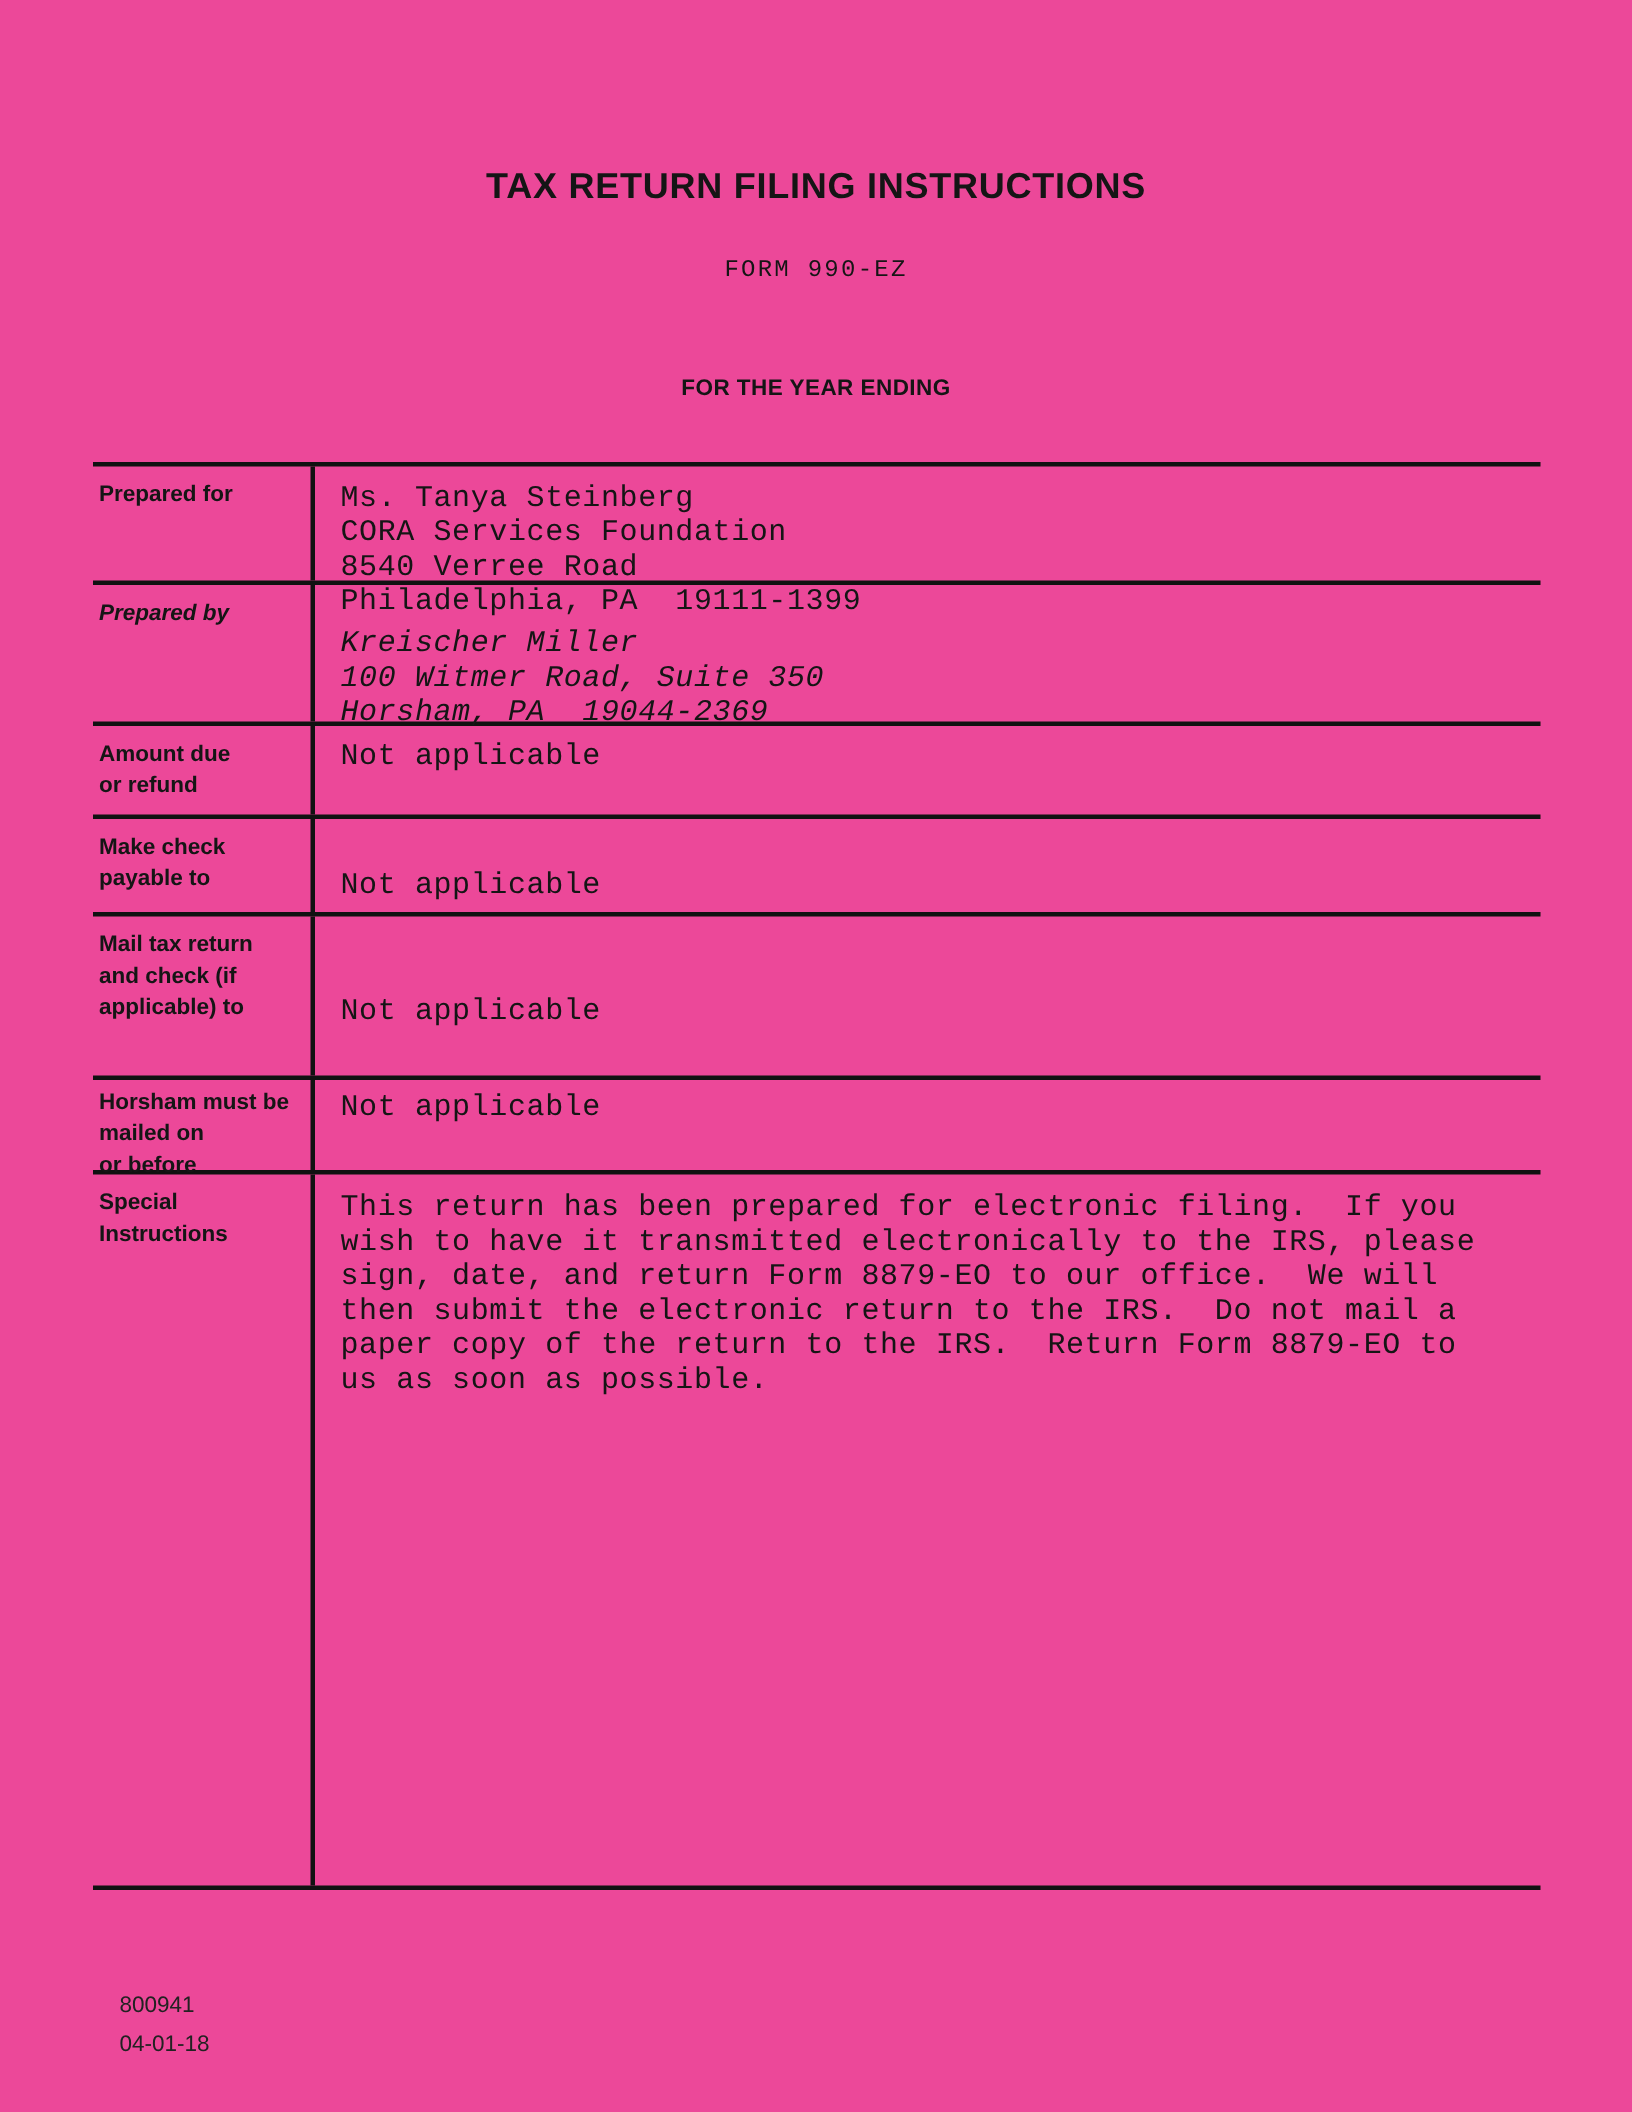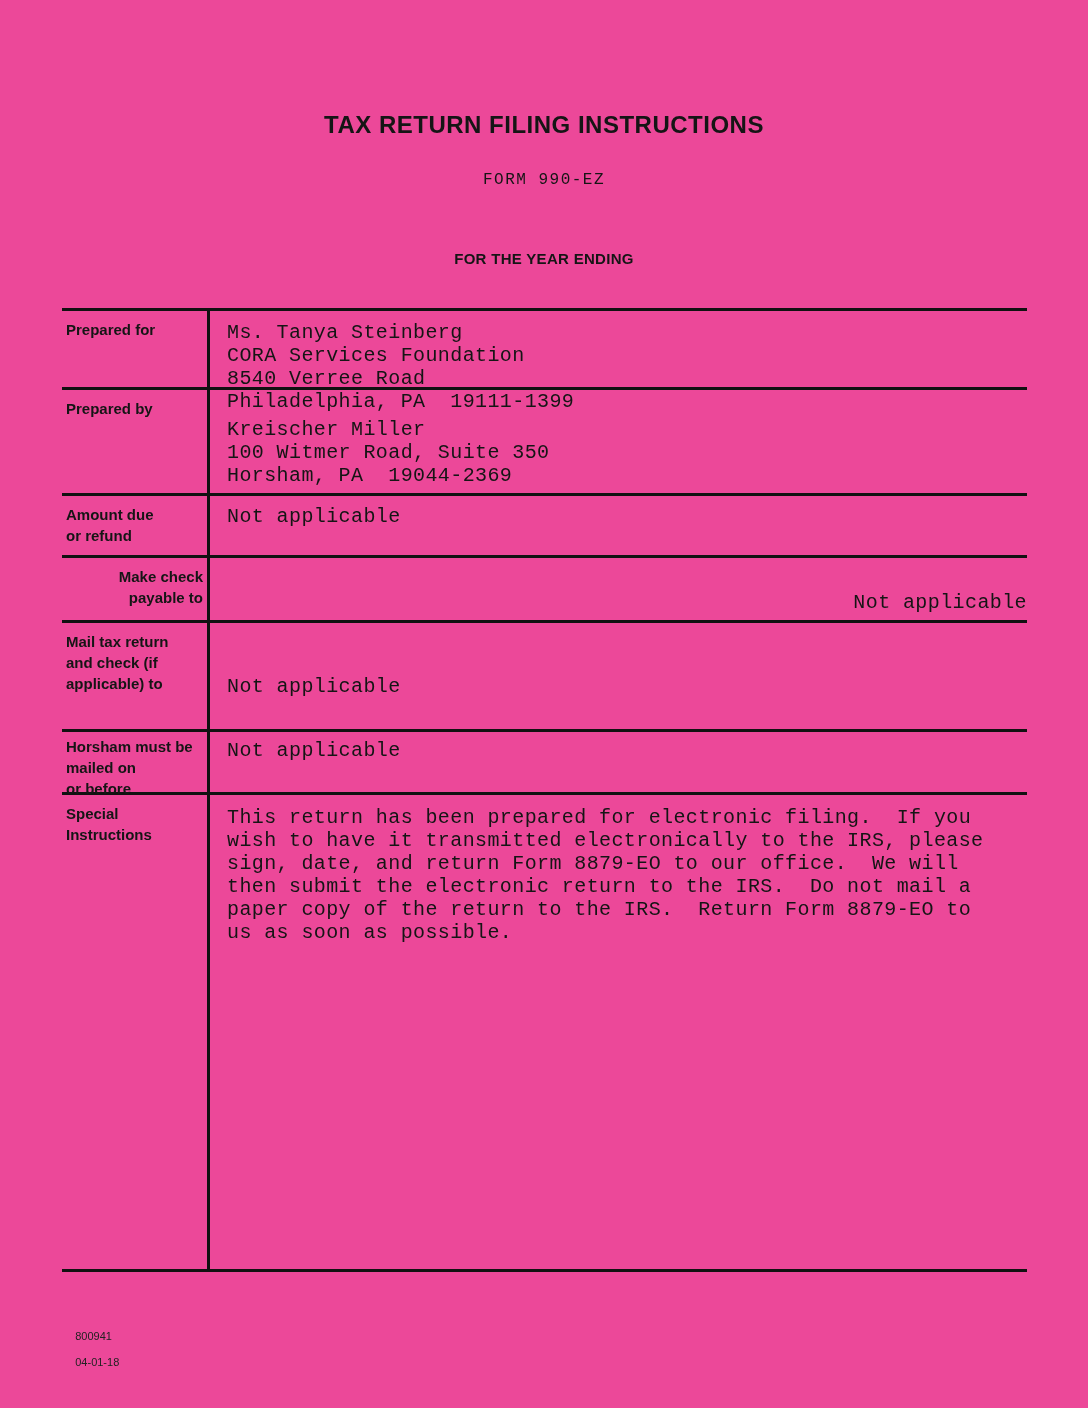--- a/index.html
+++ b/index.html
@@ -65,38 +65,38 @@
     border-left:3px solid #111;
     padding-left:17px;
     font-family:"Liberation Mono", monospace;
     font-size:20px;line-height:23px;
     letter-spacing:0.4px;
     white-space:pre;
     color:#151515;
   }
   
   .row:nth-child(1){height:76px;}
-  .row:nth-child(2){height:106px;}
+  .row:nth-child(2){height:94px;font-style:italic;}
   .row:nth-child(3){height:62px;}
-  .row:nth-child(4){height:65px;text-align:right;}
+  .row:nth-child(4){height:65px;}
   .row:nth-child(5){height:109px;}
   .row:nth-child(6){height:63px;}
   .row:nth-child(7){height:477px;}
   
   .row:nth-child(1) .value{padding-top:10px;}
   .row:nth-child(2) .value{padding-top:28px;}
   .row:nth-child(3) .value{padding-top:9px;}
   .row:nth-child(4) .value{padding-top:33px;}
   .row:nth-child(5) .value{padding-top:52px;}
   .row:nth-child(6) .value{padding-top:7px;}
   .row:nth-child(7) .value{padding-top:11px;}
   .row:nth-child(6) .label{padding-top:4px;}
   .footer{
     position:absolute;left:63px;top:1317px;
-    font-size:11px;line-height:13px;
+    font-size:15px;line-height:13px;
     color:#222;
     white-space:pre;
   }
 </style>
 </head>
 <body>
 
 <div class="page">
 
   <div class="doc-title">TAX RETURN FILING INSTRUCTIONS</div>

